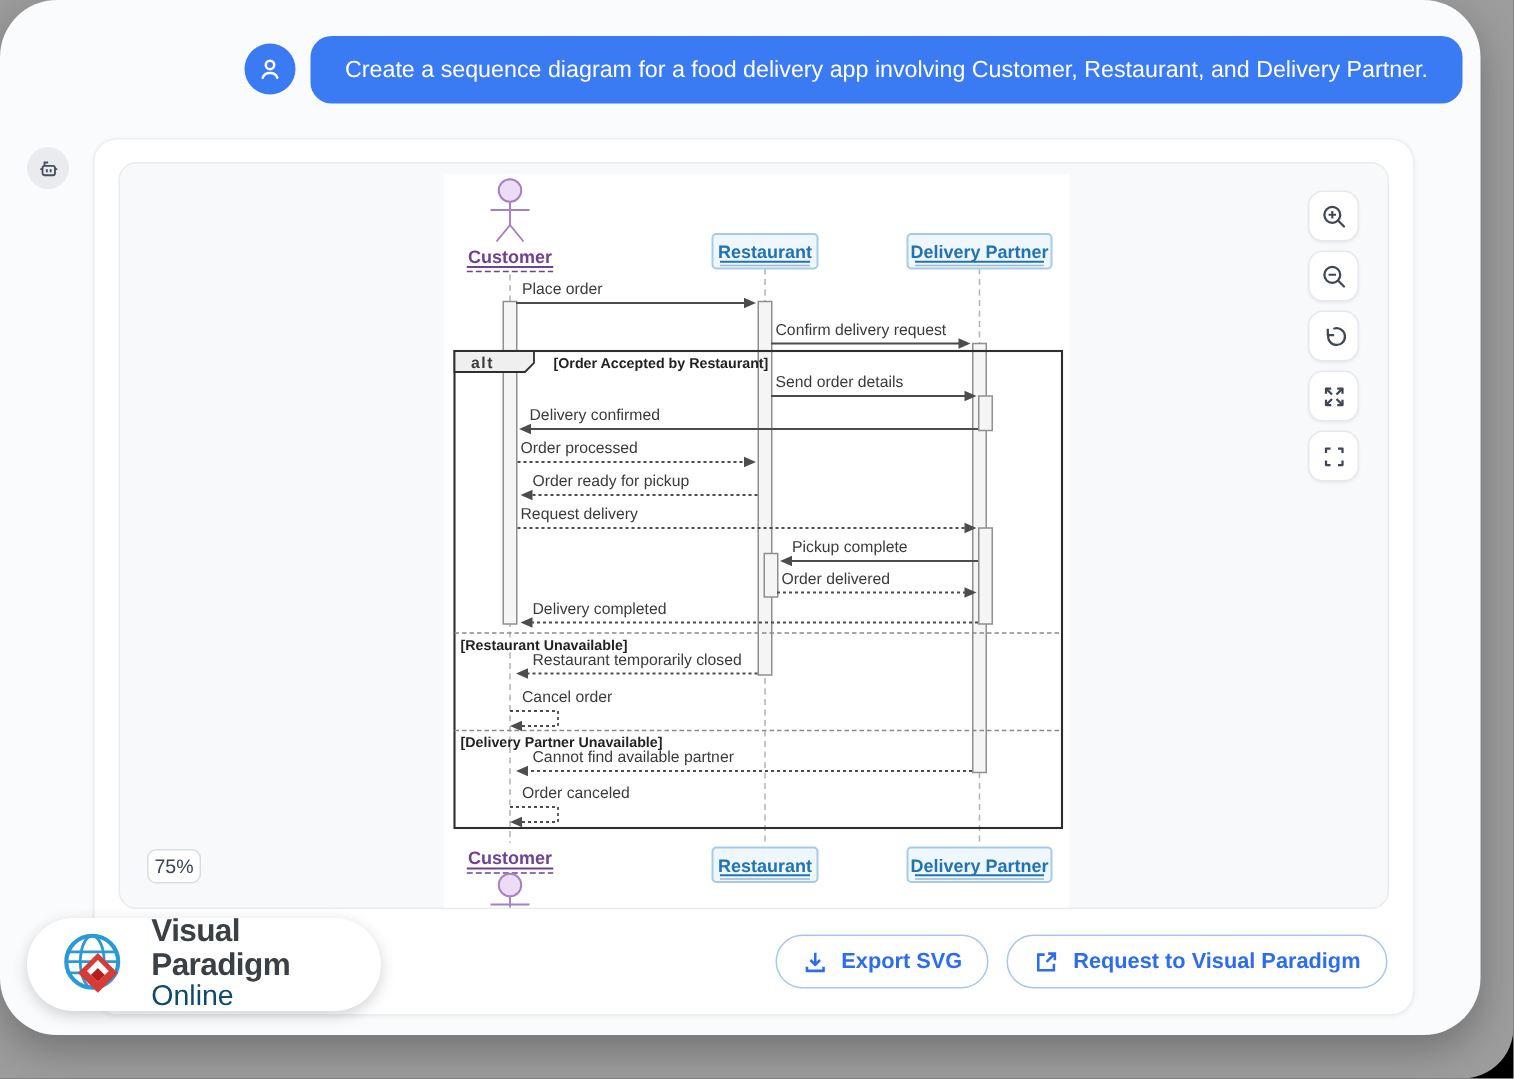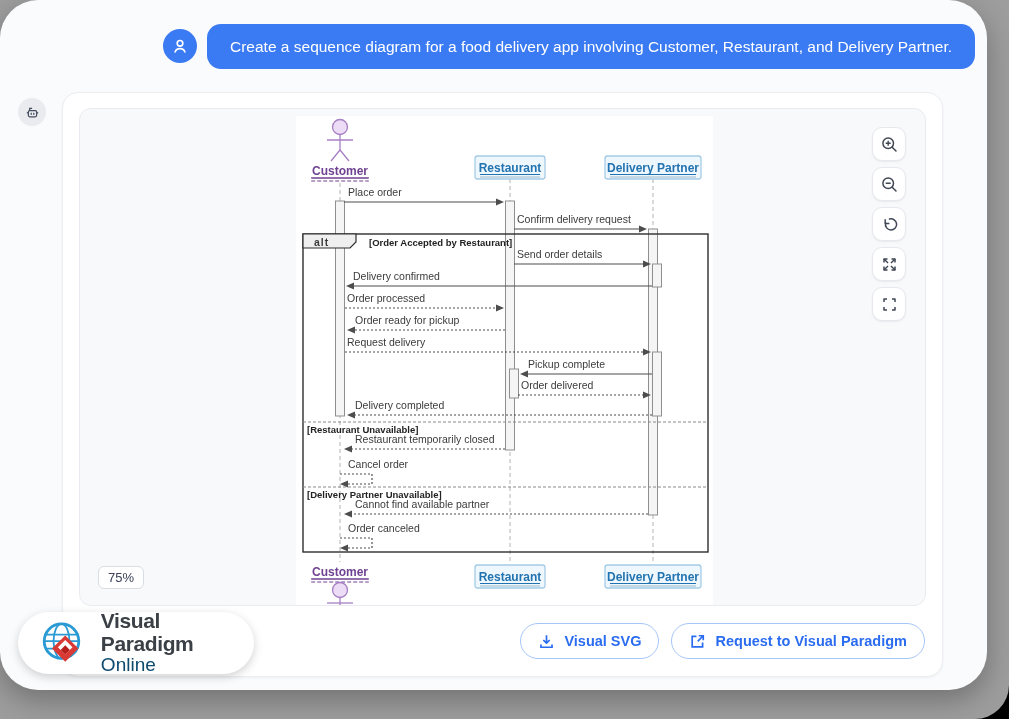--- a/index.html
+++ b/index.html
@@ -41,21 +41,21 @@
   .canvas svg{display:block;}
   
   .zoom-stack{position:absolute;top:18px;right:19px;display:flex;flex-direction:column;gap:6px;}
   .zbtn{
     width:34px;height:34px;background:#fff;border:1px solid #e7e9ee;border-radius:10px;
     display:flex;align-items:center;justify-content:center;
     box-shadow:0 1px 2px rgba(16,24,40,.07);cursor:pointer;padding:0;
   }
   .zoom-badge{
     position:absolute;left:18px;bottom:16px;background:#fff;border:1px solid #d9dde4;
-    border-radius:6px;padding:3px 9px;font-size:13px;color:#3c4358;
+    border-radius:6px;padding:3px 4px;font-size:13px;color:#3c4358;
   }
   
   .footer-buttons{position:absolute;right:17px;bottom:17px;display:flex;gap:12px;}
   .fbtn{
     height:36px;display:inline-flex;align-items:center;gap:9px;padding:0 17px;background:#fff;
     border:1px solid #a6c6f7;border-radius:18px;color:#2b6cf0;font-size:14.5px;font-weight:700;
     cursor:pointer;font-family:"Liberation Sans",sans-serif;
   }
   
   .logo-pill{
@@ -245,21 +245,21 @@
 
       <div class="zoom-badge">75%</div>
     </div>
 
     <div class="footer-buttons">
       <button class="fbtn">
         <svg width="17" height="17" viewBox="0 0 16 16">
           <path d="M8 2 V9.2 M5 6.6 L8 9.6 L11 6.6" fill="none" stroke="#2b6cf0" stroke-width="1.6" stroke-linejoin="round"></path>
           <path d="M2.8 10.8 V13.4 H13.2 V10.8" fill="none" stroke="#2b6cf0" stroke-width="1.6"></path>
         </svg>
-        <span>Visual SVG</span>
+        <span>Export SVG</span>
       </button>
       <button class="fbtn">
         <svg width="17" height="17" viewBox="0 0 16 16">
           <path d="M7 3.2 H3 V13 H12.8 V9" fill="none" stroke="#2b6cf0" stroke-width="1.6"></path>
           <path d="M9.2 2.6 H13.4 V6.8 M13.4 2.6 L8.2 7.8" fill="none" stroke="#2b6cf0" stroke-width="1.6"></path>
         </svg>
         <span>Request to Visual Paradigm</span>
       </button>
     </div>
   </div>

